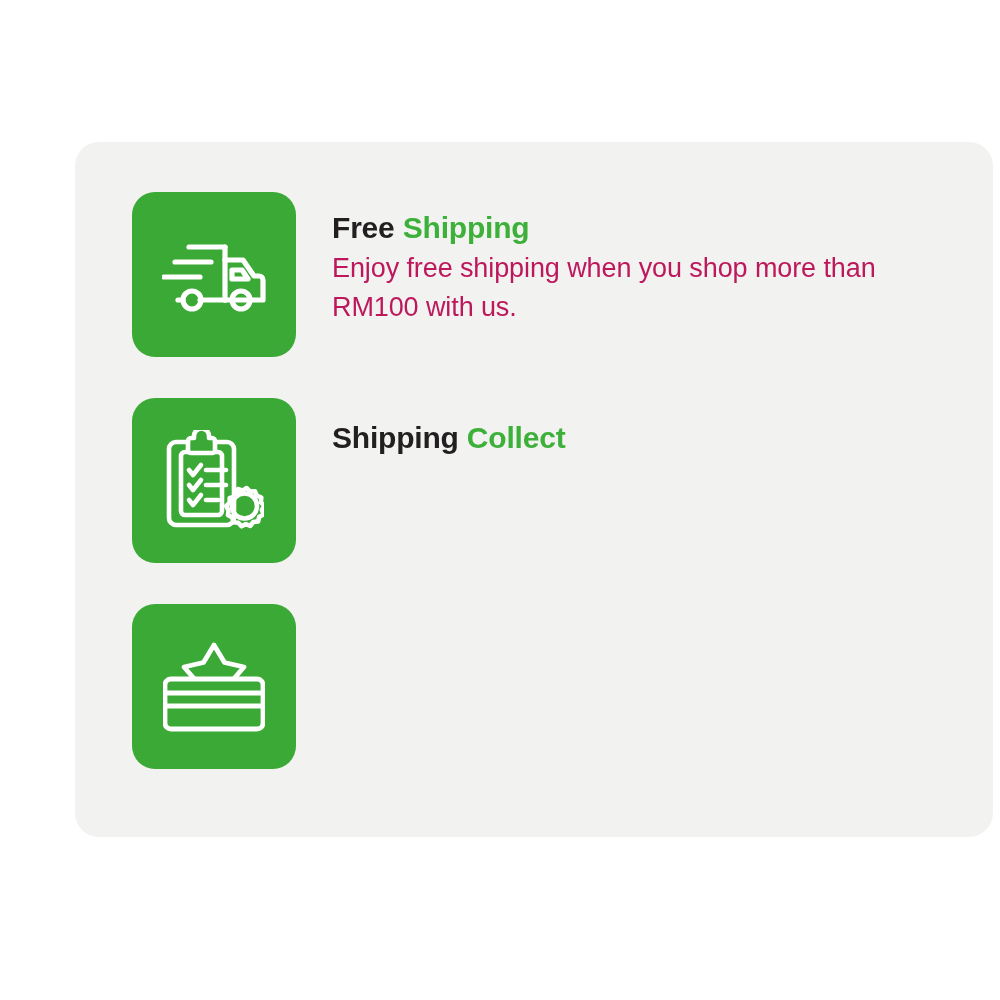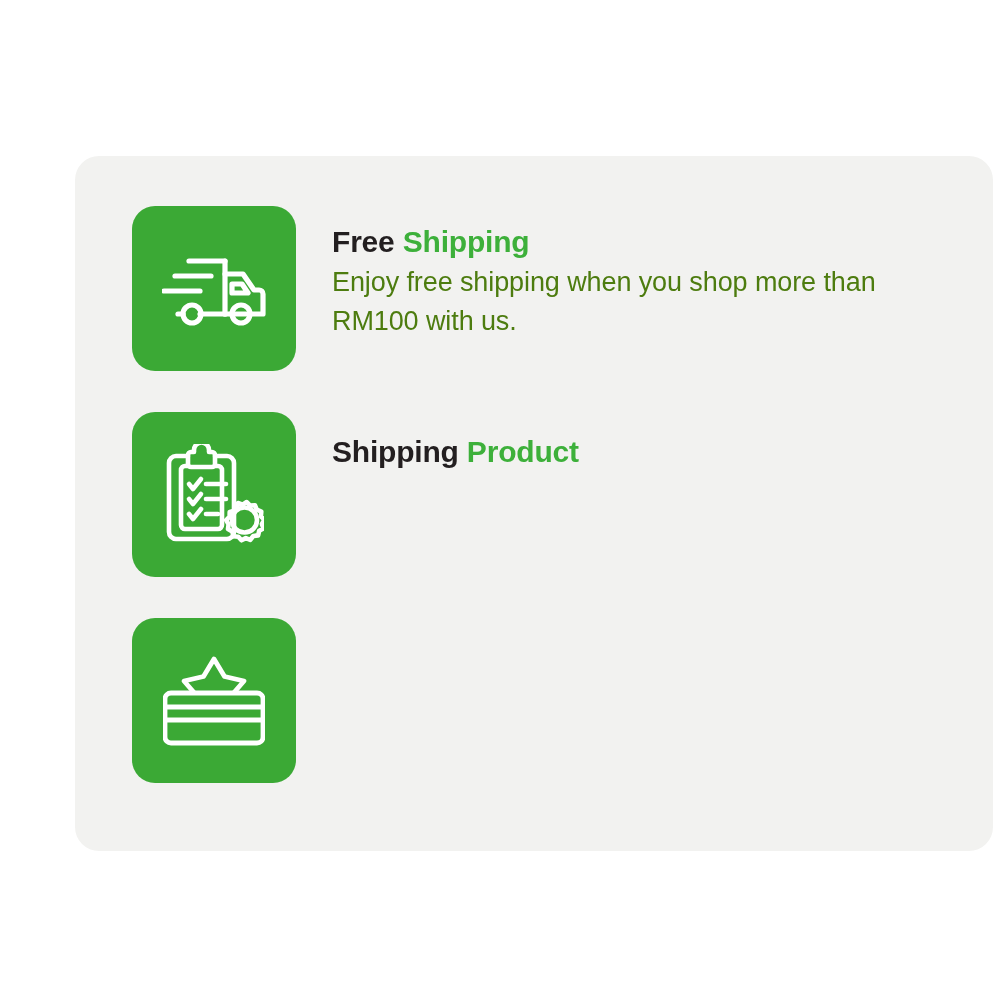--- a/index.html
+++ b/index.html
@@ -18,21 +18,21 @@
   .stage {
     position: relative;
     width: 1000px;
     height: 1000px;
   }
 
   
   .benefits-card {
     position: absolute;
     left: 75px;
-    top: 156px;
+    top: 142px;
     width: 918px;
     height: 695px;
     background: #f2f2f0;
     border-radius: 24px;
     box-sizing: border-box;
   }
 
   .benefit-list {
     position: absolute;
     left: 57px;     
@@ -80,21 +80,21 @@
     color: #231f20;
     white-space: nowrap;
   }
   .benefit-heading .accent {
     color: #3db03a;
   }
 
   .benefit-body {
     font-size: 27px;
     line-height: 1.42;
-    color: #4d7c0f;
+    color: #be185d;
     margin: 0;
     max-width: 560px;
     letter-spacing: -0.1px;
   }
 
   
   .row-shipping  .benefit-text { padding-top: 18px; }
   .row-genuine   .benefit-text { padding-top: 22px; }
   .row-points    .benefit-text { padding-top: 8px;  }
 </style>
@@ -161,21 +161,21 @@
               <path d="M74 59
                        l4.6 1.6 4.1-2.6 3.4 3.6 4.8-.4 1.9 4.5 4.5 1.9-.4 4.8 3.6 3.4-2.6 4.1
                        1.6 4.6-4.3 2.2-1.1 4.7-4.8.6-3 3.8-4.5-1.7-4.3 2.2-3.2-3.6-4.8-.5-1.3-4.7
                        -4.2-2.4.6-4.8-2.4-4.2 3.4-3.4 .1-4.8 4.7-1.1 2.4-4.2Z"></path>
               <circle cx="80.5" cy="76" r="12.5"></circle>
             </svg>
           </span>
         </div>
 
         <div class="benefit-text">
-          <h3 class="benefit-heading"><span>Shipping</span> <span class="accent">Product</span></h3>
+          <h3 class="benefit-heading"><span>Shipping</span> <span class="accent">Collect</span></h3>
         </div>
       </div>
 
       <div class="benefit-row row-points">
 
         <div class="icon-tile">
           <span>
             <svg width="102" height="92" viewBox="0 0 102 92" fill="none" stroke="#ffffff" stroke-width="4.8" stroke-linecap="round" stroke-linejoin="round">
 
               <path d="M51 4 L61.5 21.5 L81 26 L68 41 L70 61 L51 53 L32 61 L34 41 L21 26 L40.5 21.5 Z"></path>

